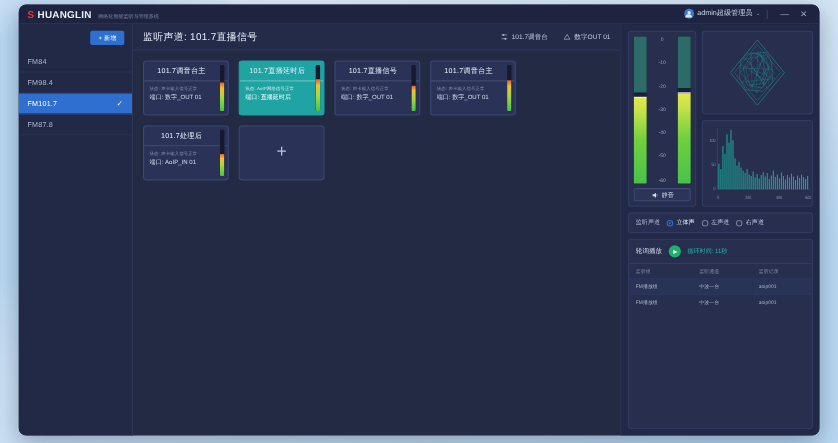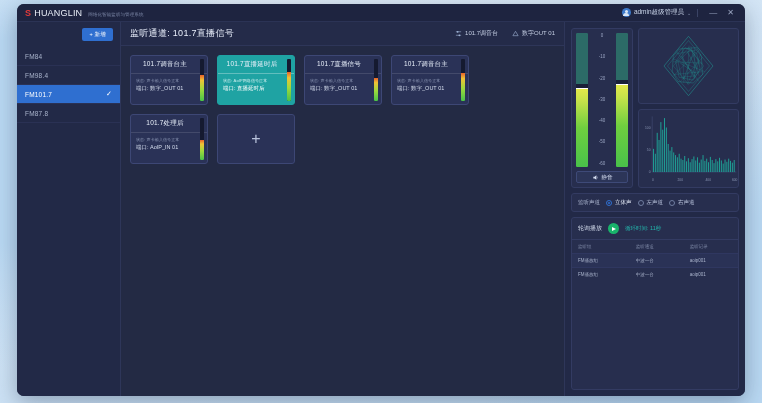--- a/index.html
+++ b/index.html
@@ -27,21 +27,21 @@
     display:flex; flex-direction:column;
   }
   
   .titlebar {
     height:18px; background:#1e2440; flex:0 0 18px;
     display:flex; align-items:center; padding:0 6px 0 8px;
     border-bottom:1px solid #2b3355;
   }
   .logo { display:flex; align-items:baseline; gap:3px; }
   .logo-s { color:#e23b3b; font-weight:bold; font-size:9px; letter-spacing:.2px; }
-  .logo-rest { color:#e9eef7; font-weight:normal; font-size:9px; letter-spacing:.2px; }
+  .logo-rest { color:#e9eef7; font-weight:bold; font-size:9px; letter-spacing:.2px; }
   .logo-sub { color:#7e89a8; font-size:4.5px; margin-left:3px; letter-spacing:.1px; }
   .tb-spacer { flex:1; }
   .tb-user { display:flex; align-items:center; gap:3px; color:#c9d4e8; font-size:6.5px; }
   .avatar {
     width:9px;height:9px;border-radius:50%;
     background:#3d79c9; position:relative; flex:0 0 9px;
   }
   .avatar::before{content:"";position:absolute;left:3px;top:1.8px;width:3px;height:3px;border-radius:50%;background:#dbe7f6;}
   .avatar::after{content:"";position:absolute;left:1.6px;top:5.2px;width:5.8px;height:3px;border-radius:3px 3px 0 0;background:#dbe7f6;}
   .caret { font-size:5px; color:#8e9ab5; }
@@ -205,21 +205,21 @@
         <div class="side-item">
           <span>FM87.8</span>
         </div>
       </div>
     </div>
 
     <div class="main">
 
       <div class="center">
         <div class="center-head">
-          <span class="ch-title">监听通道: 101.7直播信号</span>
+          <span class="ch-title">监听声道: 101.7直播信号</span>
           <span class="ch-spacer"></span>
           <span class="ch-tag">
             <svg class="ico" viewBox="0 0 16 16">
               <g stroke="#9fb4d6" stroke-width="1.4" fill="none">
                 <line x1="2" y1="4" x2="14" y2="4"></line>
                   <line x1="2" y1="12" x2="14" y2="12"></line>
               </g>
               <circle cx="6" cy="4" r="2" fill="#9fb4d6"></circle>
                 <circle cx="10" cy="12" r="2" fill="#9fb4d6"></circle>
             </svg>

